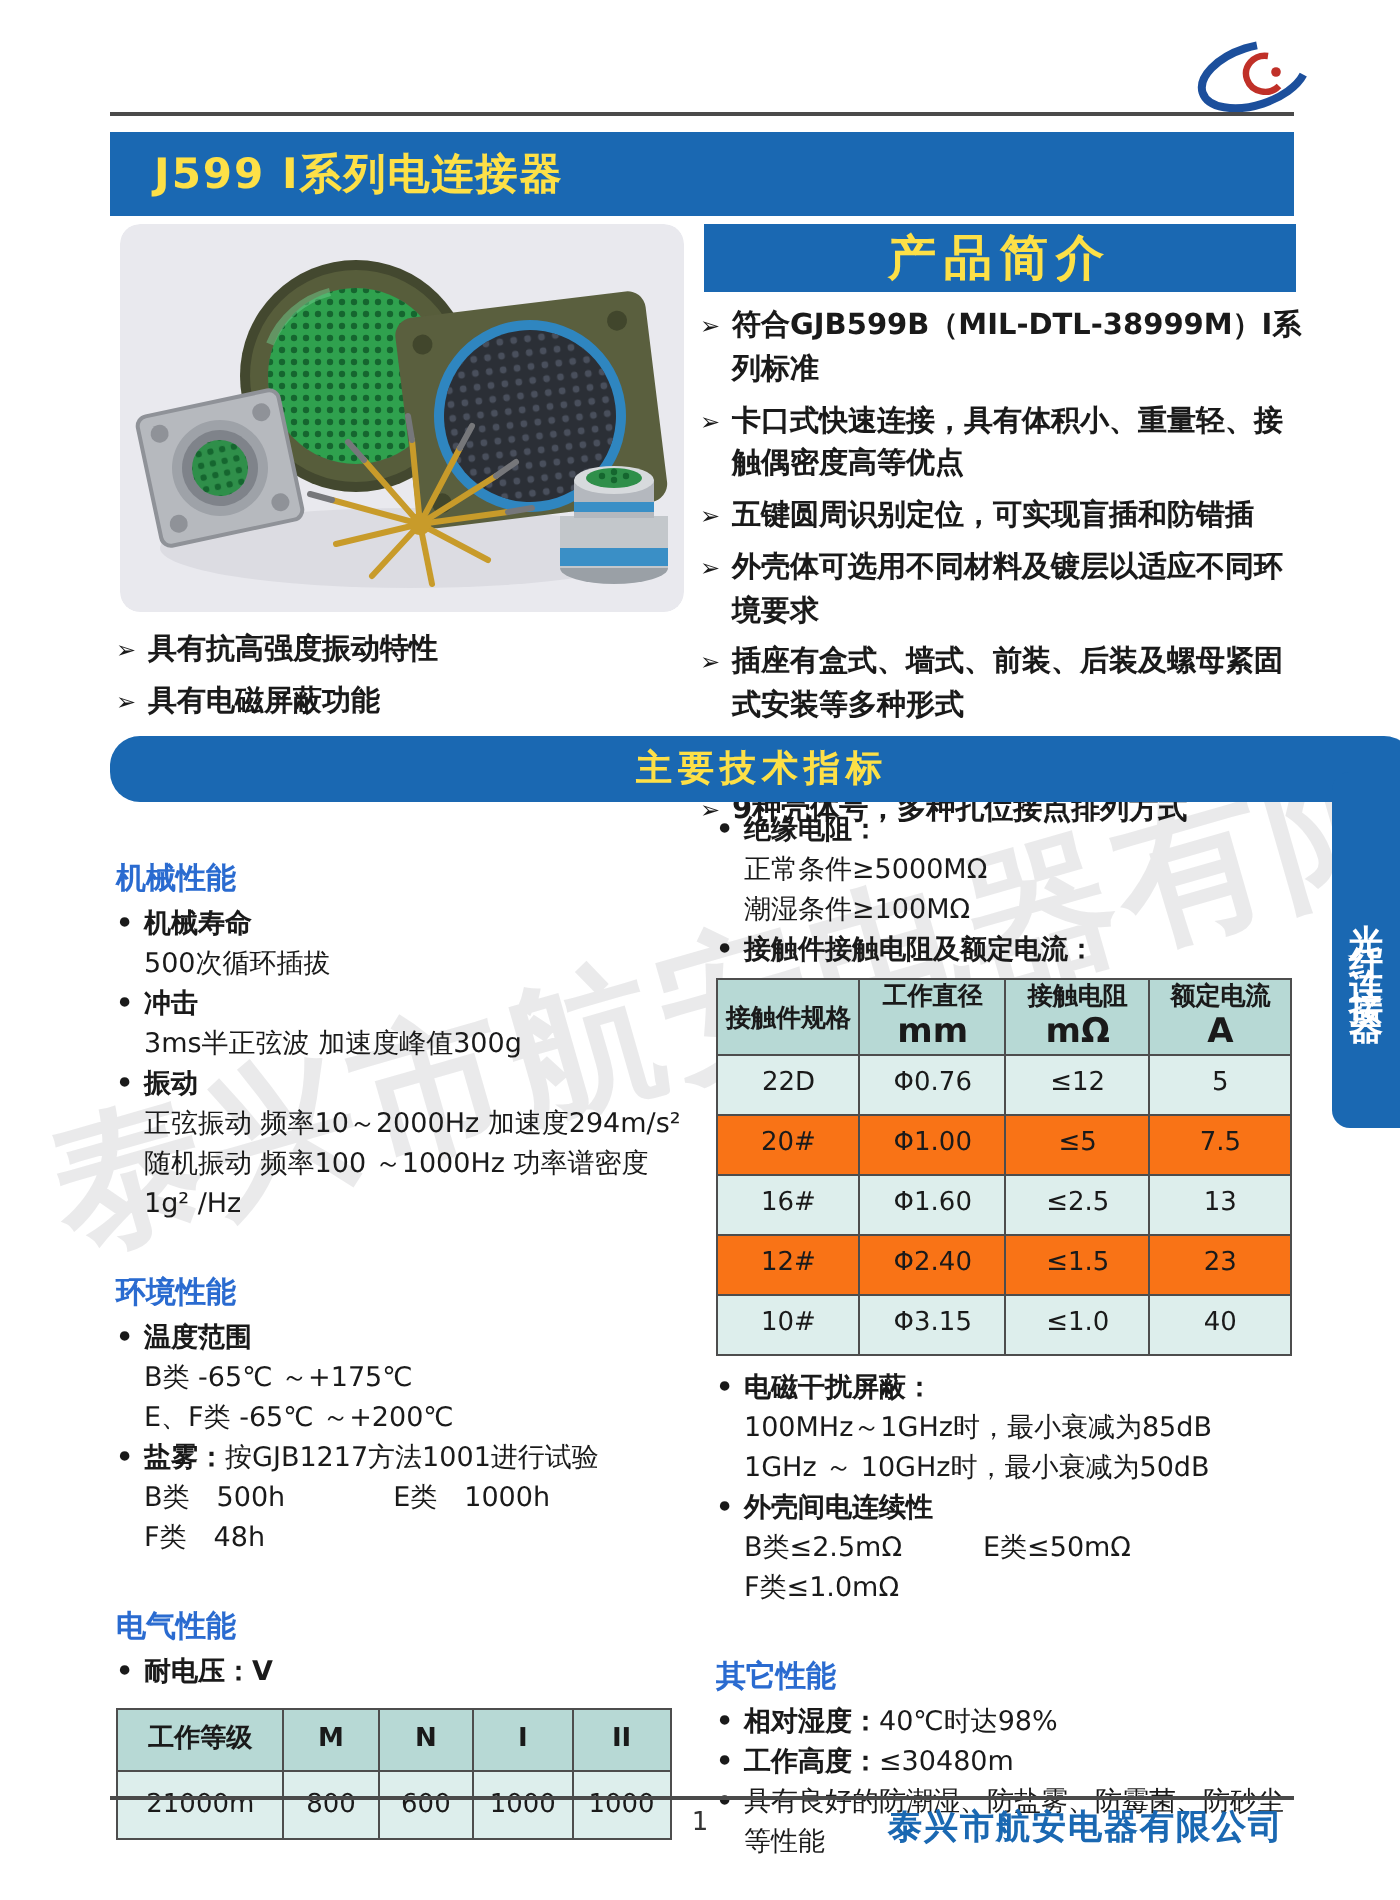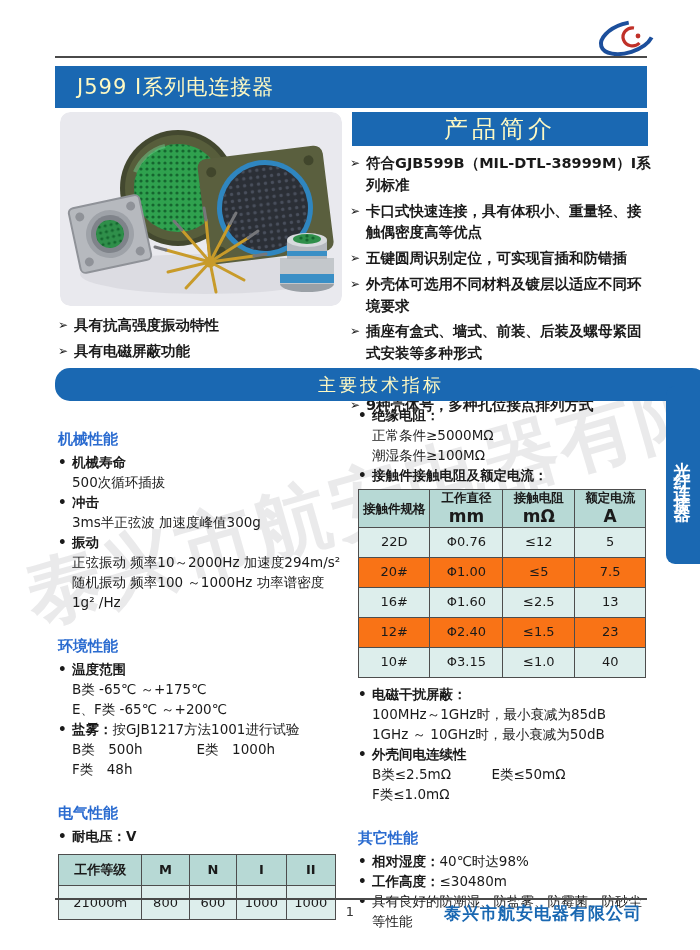--- a/index.html
+++ b/index.html
@@ -1,21 +1,21 @@
 <!DOCTYPE html>
 <html><head>
 <meta charset="utf-8">
 <style>
   html,body{margin:0;padding:0;background:#f2f2f2;}
   #page{position:relative;width:700px;height:950px;background:#ffffff;margin:0 auto;
         font-family:"DejaVu Sans","Liberation Sans",sans-serif;color:#1a1a1a;overflow:hidden;}
   .abs{position:absolute;}
   
   .topline{left:55px;top:56px;width:592px;height:2px;background:#4a4a4a;}
-  .bar{background:#1a68b2;color:#fef9c3;font-weight:normal;box-sizing:border-box;}
+  .bar{background:#1a68b2;color:#fde047;font-weight:bold;box-sizing:border-box;}
   .title-bar{left:55px;top:66px;width:592px;height:42px;line-height:42px;padding-left:22px;font-size:21px;letter-spacing:1px;}
   .logo{right:40px;top:14px;width:66px;height:48px;}
   
   .photo{left:60px;top:112px;width:282px;height:194px;border-radius:10px;overflow:hidden;}
   .intro-bar{left:352px;top:112px;width:296px;height:34px;line-height:34px;text-align:center;font-size:24px;letter-spacing:4px;}
   .intro-list{left:350px;top:153px;width:304px;font-size:14.5px;font-weight:600;line-height:1.5;}
   .b{display:flex;margin-bottom:4px;}
   .b .mk{flex:0 0 16px;font-size:12px;padding-top:1px;}
   .left-list{left:58px;top:315px;width:290px;font-size:14.5px;font-weight:600;line-height:1.5;}
   

